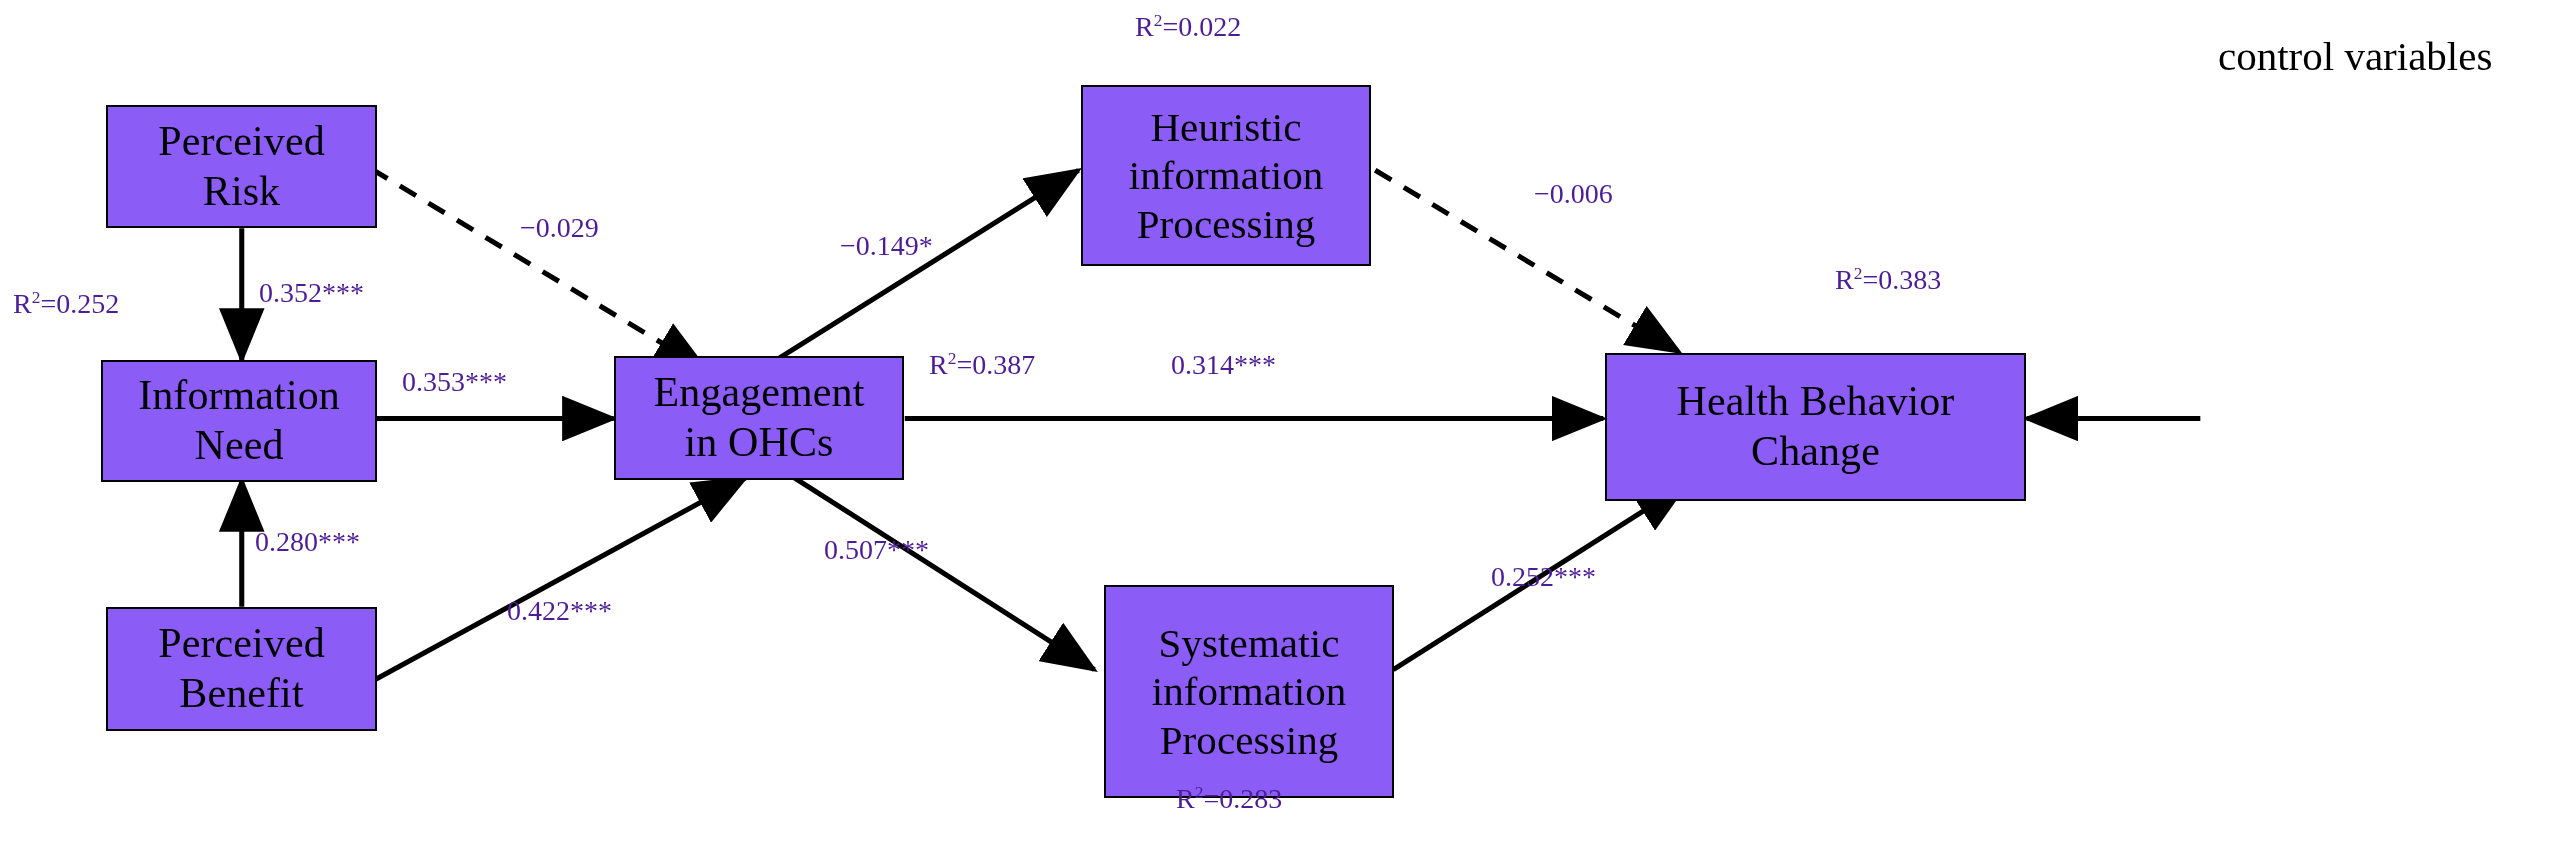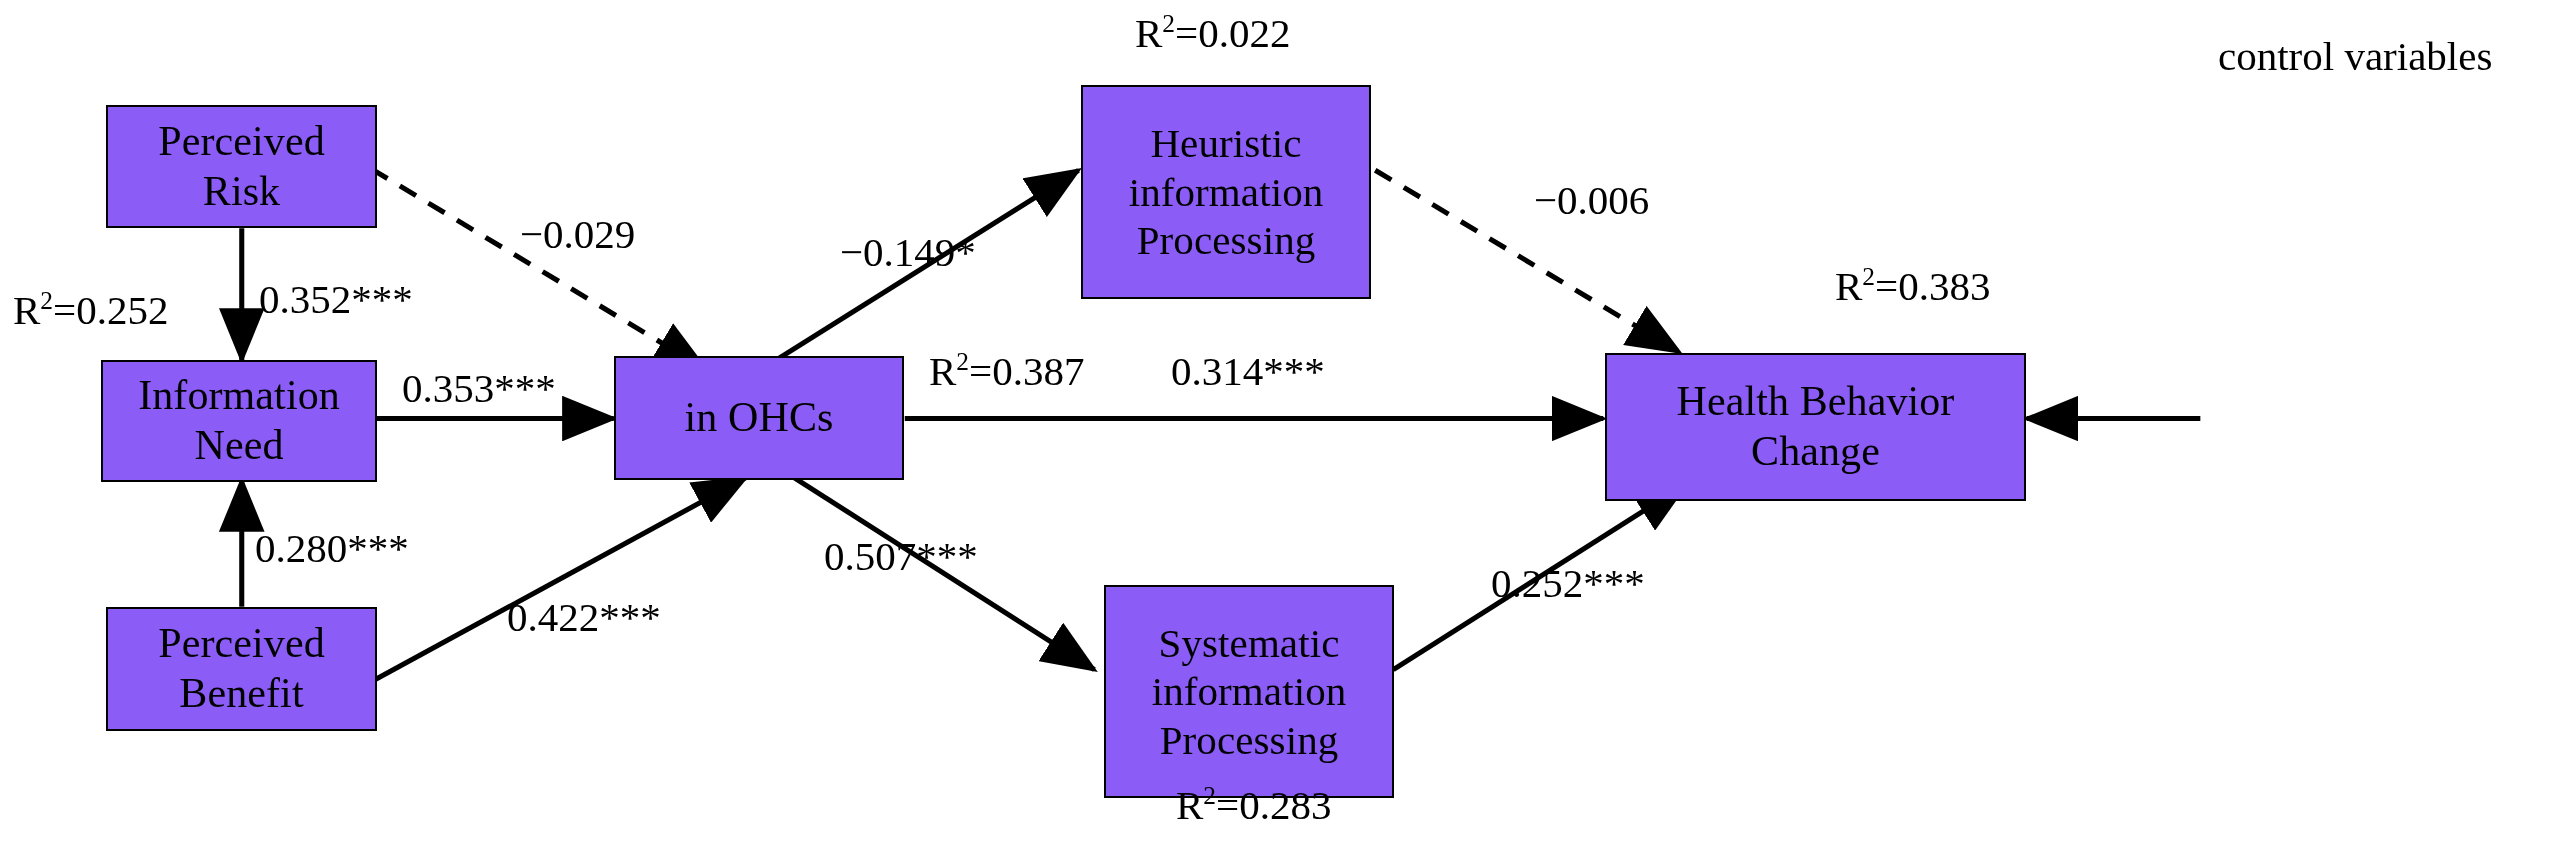--- a/index.html
+++ b/index.html
@@ -51,23 +51,23 @@
     align-items: center;
     justify-content: center;
     text-align: center;
     font-size: 41px;
     line-height: 1.30;
   }
   .control-box .cv { display: block; white-space: nowrap; }
   .lbl {
     position: absolute;
     white-space: nowrap;
-    font-size: 41px;
+    font-size: 28px;
     line-height: 1;
-    color: #000000;
+    color: #4c1d95;
   }
   .lbl sup {
     font-size: 0.62em;
     vertical-align: super;
     line-height: 0;
   }
   .caption {
     position: absolute;
     white-space: nowrap;
     font-size: 41px;
@@ -118,24 +118,25 @@
     <span class="ln">Information</span>
     <span class="ln">Need</span>
   </div>
 
   <div class="node" style="left:106px; top:607px; width:271px; height:124px;">
     <span class="ln">Perceived</span>
     <span class="ln">Benefit</span>
   </div>
 
   <div class="node" style="left:614px; top:356px; width:290px; height:124px;">
+    <span class="ln">Engagement</span>
     <span class="ln">in OHCs</span>
   </div>
 
-  <div class="node" style="left:1081px; top:85px; width:290px; height:214px; font-size:41px;">
+  <div class="node" style="left:1081px; top:85px; width:290px; height:181px; font-size:41px;">
     <span class="ln">Heuristic</span>
     <span class="ln">information</span>
     <span class="ln">Processing</span>
   </div>
 
   <div class="node" style="left:1104px; top:585px; width:290px; height:213px; font-size:41px;">
     <span class="ln">Systematic</span>
     <span class="ln">information</span>
     <span class="ln">Processing</span>
   </div>

